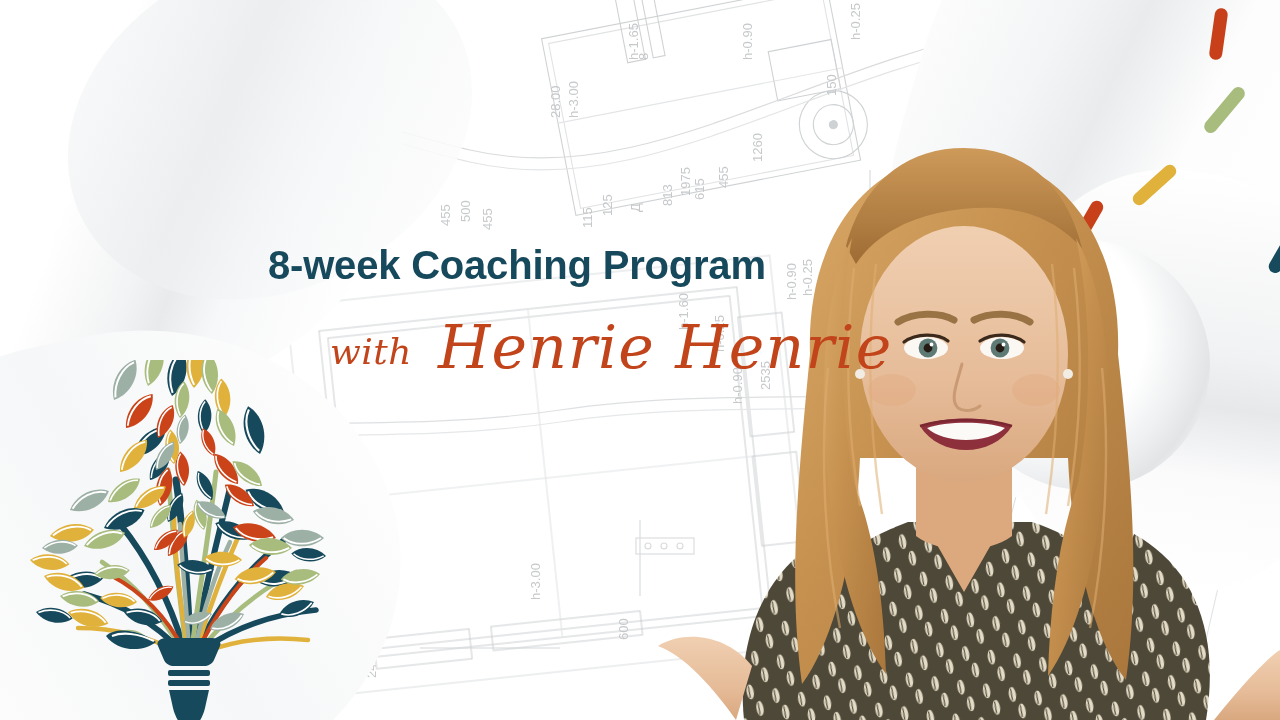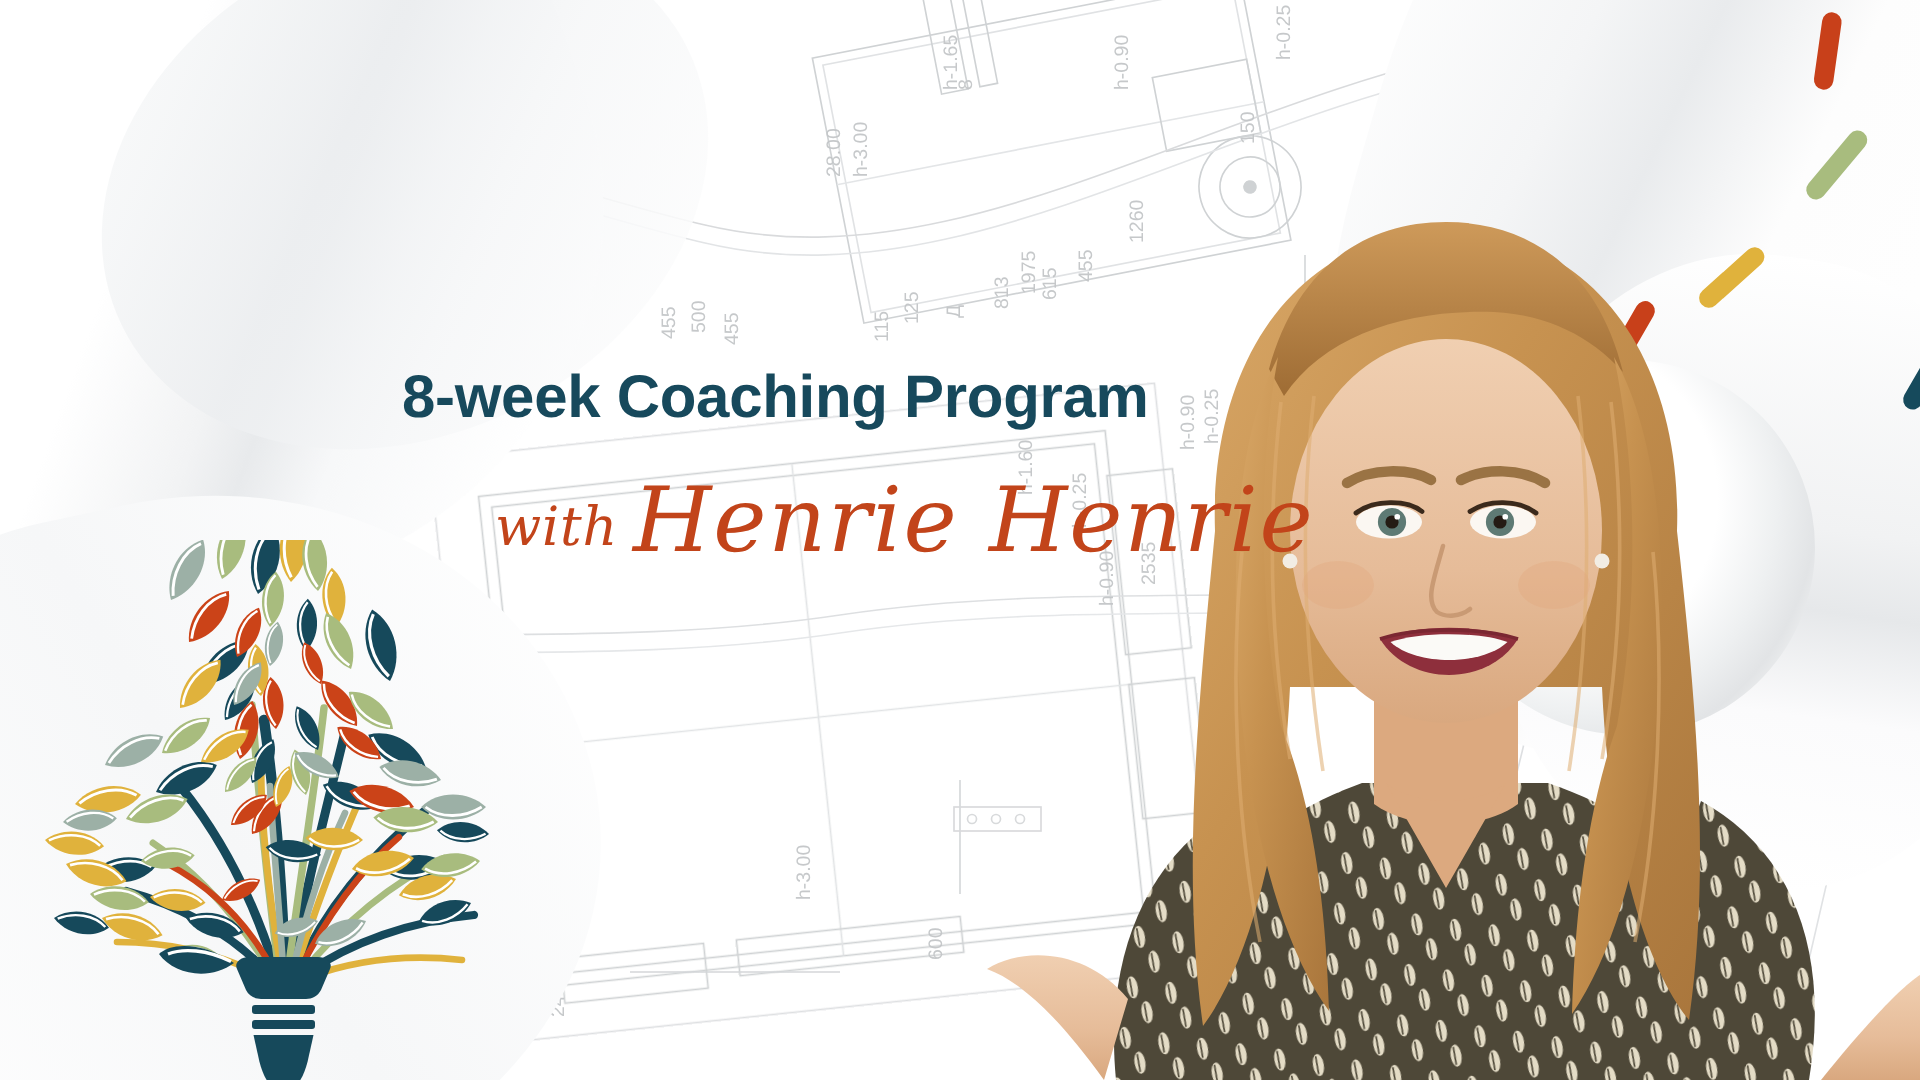--- a/index.html
+++ b/index.html
@@ -84,21 +84,21 @@
   }
   .byline{
     position:absolute;
     left:330px;top:308px;
     white-space:nowrap;
     color:#C2441A;
     font-family:"DejaVu Serif",serif;
     font-style:italic;
     display:flex;
     align-items:baseline;
-    gap:10px;
+    gap:26px;
   }
   .byline .with{
     font-size:36px;
     font-weight:400;
     letter-spacing:.5px;
   }
   .byline .name{
     font-size:60px;
     font-weight:400;
     letter-spacing:1.2px;

